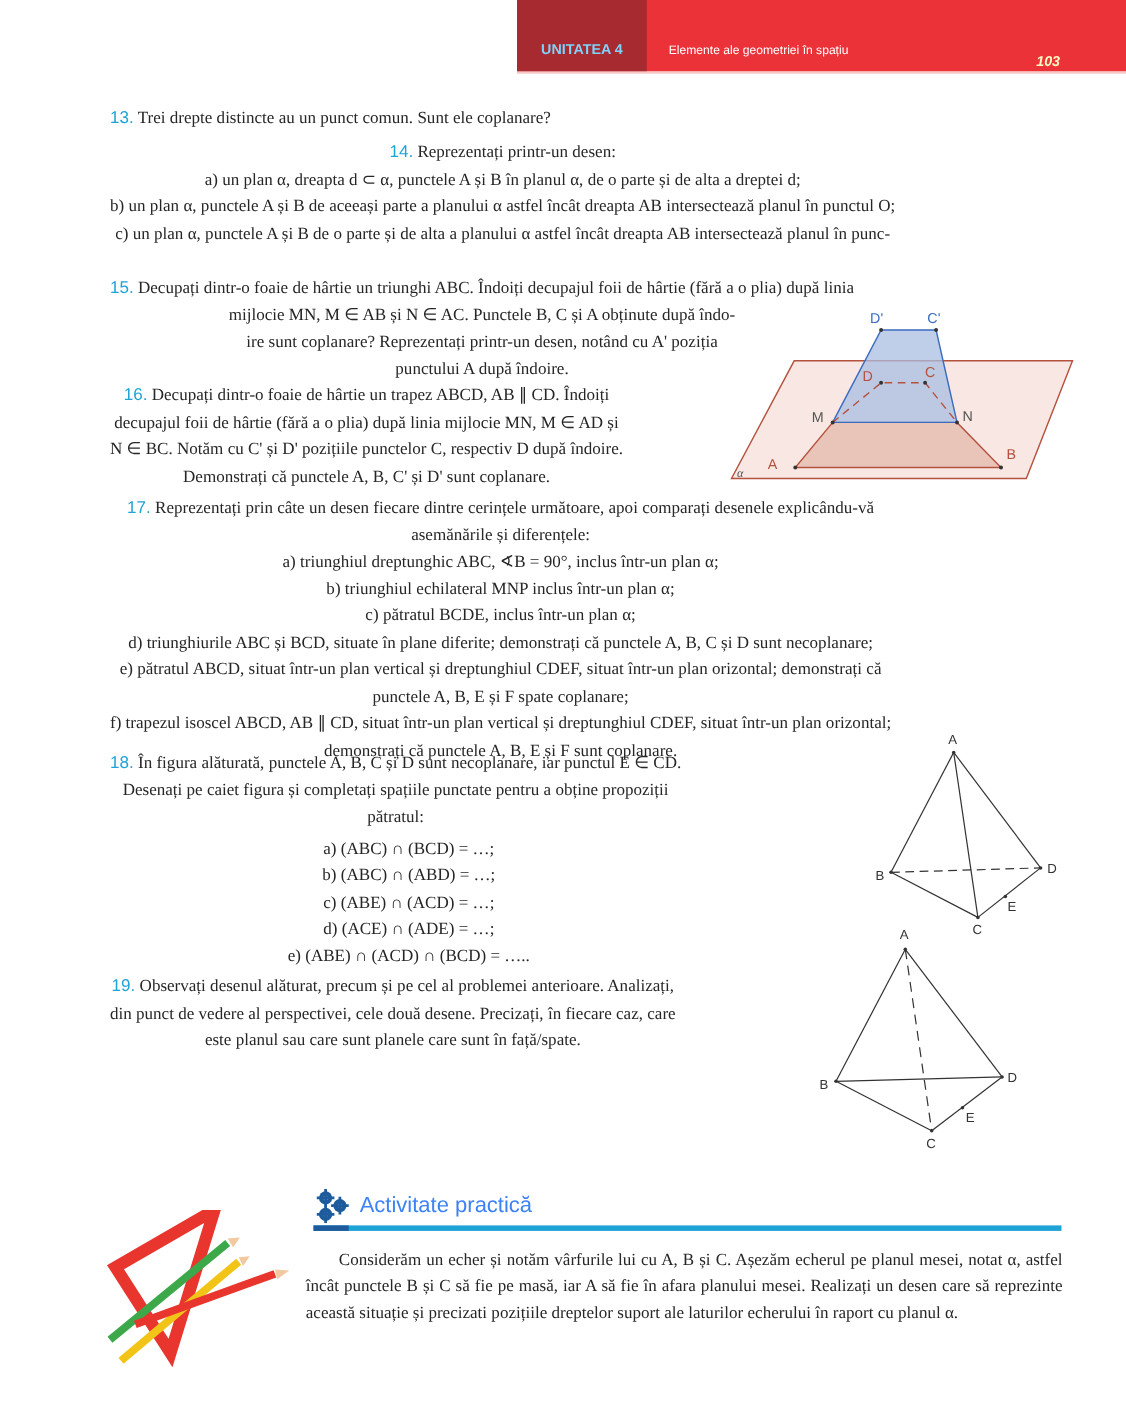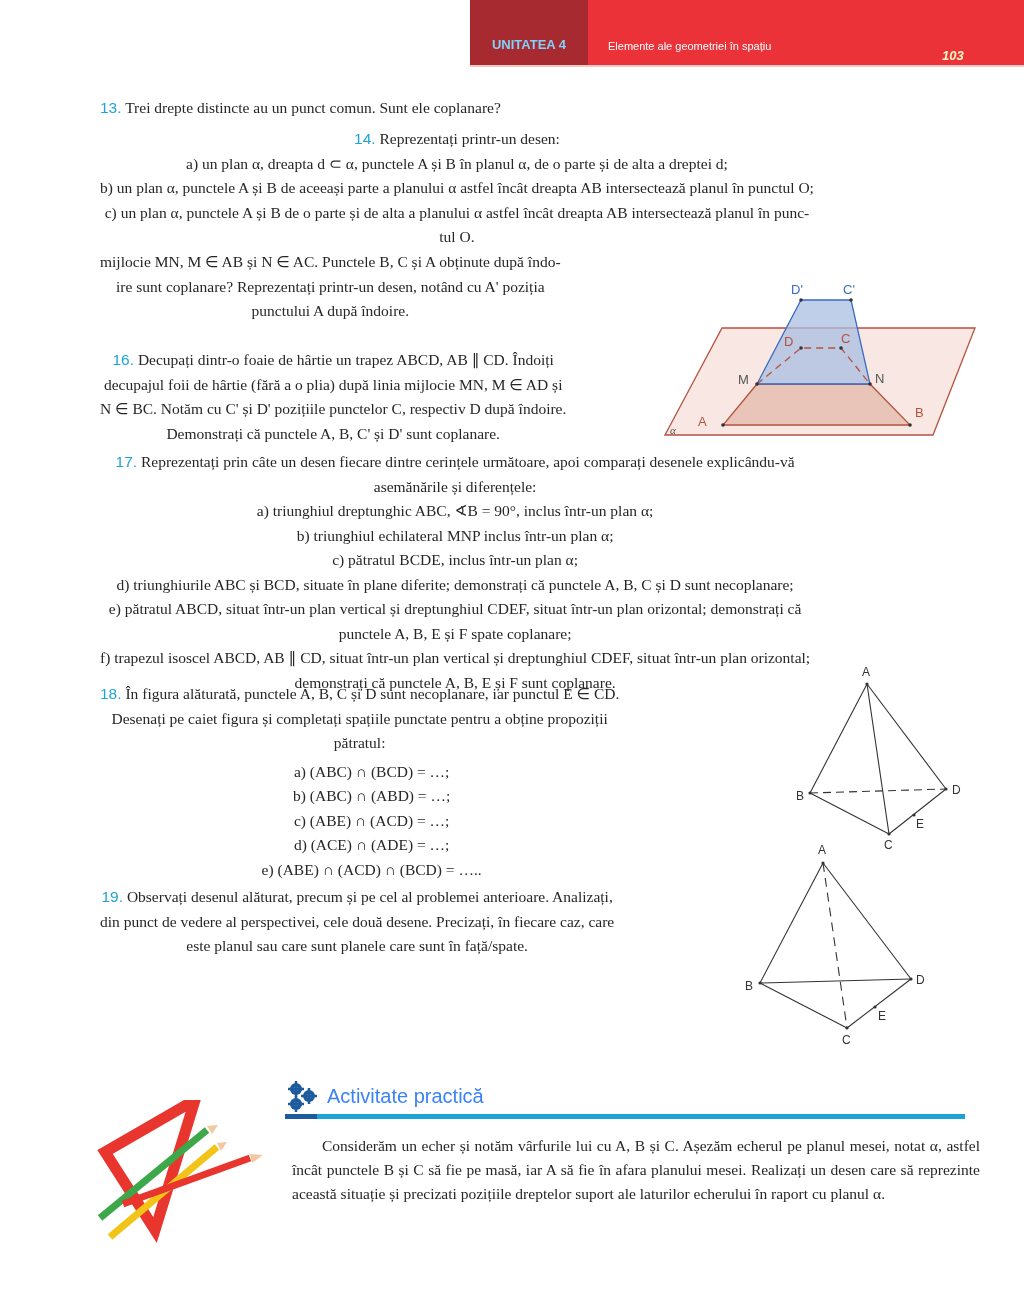--- a/index.html
+++ b/index.html
@@ -41,24 +41,24 @@
 
 <div class="txt" style="top:96px;">
   <div class="line"><span class="num">13.</span> <span>Trei drepte distincte au un punct comun. Sunt ele coplanare?</span></div>
 </div>
 
 <div class="txt" style="top:127px;">
   <div class="line"><span class="num">14.</span> <span>Reprezentați printr-un desen:</span></div>
   <div class="line">a) un plan α, dreapta d ⊂ α, punctele A și B în planul α, de o parte și de alta a dreptei d;</div>
   <div class="line">b) un plan α, punctele A și B de aceeași parte a planului α astfel încât dreapta AB intersectează planul în punctul O;</div>
   <div class="line">c) un plan α, punctele A și B de o parte și de alta a planului α astfel încât dreapta AB intersectează planul în punc-</div>
-  <div class="line">tul O.</div>
 </div>
 
 <div class="txt" style="top:250px;">
+  <div class="line"><span class="num">15.</span> <span>Decupați dintr-o foaie de hârtie un triunghi ABC. Îndoiți decupajul foii de hârtie (fără a o plia) după linia</span></div>
   <div class="line">mijlocie MN, M ∈ AB și N ∈ AC. Punctele B, C și A obținute după îndo-</div>
   <div class="line">ire sunt coplanare? Reprezentați printr-un desen, notând cu A' poziția</div>
   <div class="line">punctului A după îndoire.</div>
 </div>
 
 <div class="txt" style="top:348px;">
   <div class="line"><span class="num">16.</span> <span>Decupați dintr-o foaie de hârtie un trapez ABCD, AB ∥ CD. Îndoiți</span></div>
   <div class="line">decupajul foii de hârtie (fără a o plia) după linia mijlocie MN, M ∈ AD și</div>
   <div class="line">N ∈ BC. Notăm cu C' și D' pozițiile punctelor C, respectiv D după îndoire.</div>
   <div class="line">Demonstrați că punctele A, B, C' și D' sunt coplanare.</div>
@@ -212,13 +212,13 @@
       <line x1="11" y1="16" x2="11" y2="32"></line>
         <line x1="3" y1="24" x2="19" y2="24"></line>
     </g>
   </svg>
   <div class="act-title">Activitate practică</div>
   <div class="act-bar">
       <div class="dark"></div>
     </div>
 </div>
 
-<div class="act-text" style="text-indent:30px;margin-left:14px;">Considerăm un echer și notăm vârfurile lui cu A, B și C. Așezăm echerul pe planul mesei, notat α, astfel încât punctele B și C să fie pe masă, iar A să fie în afara planului mesei. Realizați un desen care să reprezinte această situație și precizati pozițiile dreptelor suport ale laturilor echerului în raport cu planul α.</div>
+<div class="act-text" style="text-indent:30px;">Considerăm un echer și notăm vârfurile lui cu A, B și C. Așezăm echerul pe planul mesei, notat α, astfel încât punctele B și C să fie pe masă, iar A să fie în afara planului mesei. Realizați un desen care să reprezinte această situație și precizati pozițiile dreptelor suport ale laturilor echerului în raport cu planul α.</div>
 
 </body></html>

